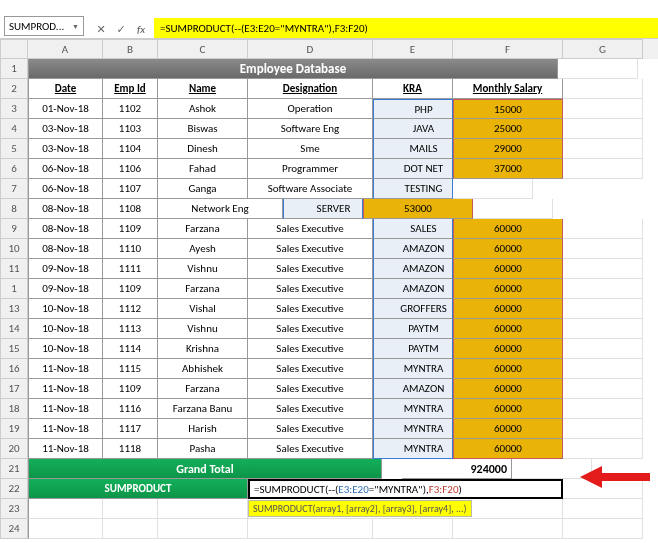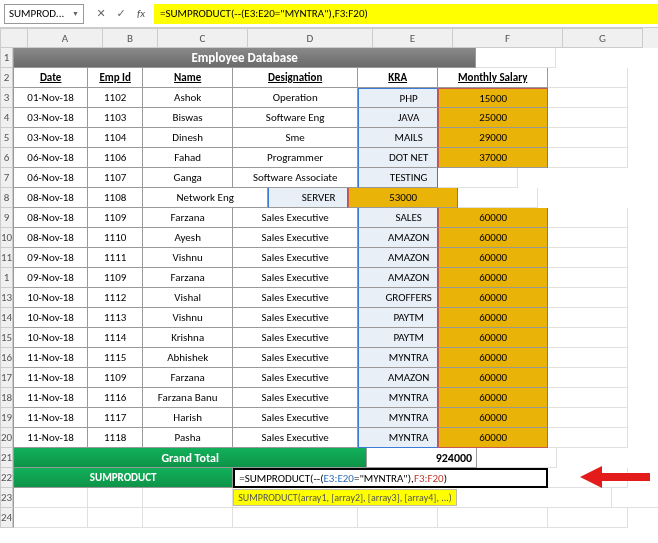--- a/index.html
+++ b/index.html
@@ -1,18 +1,18 @@
 <!DOCTYPE html>
 <html><head>
 <meta charset="utf-8">
 <style>
 * { box-sizing: border-box; margin: 0; padding: 0; }
 body { font-family: Calibri, Arial, sans-serif; font-size: 12px; background: #fff; width: 658px; height: 543px; overflow: hidden; position: relative; }
 
-.formula-bar { display: flex; align-items: center; height: 28px; border-bottom: 1px solid #ccc; background: #fff; }
+.formula-bar { display: flex; align-items: flex-end; height: 39px; border-bottom: 1px solid #ccc; background: #fff; }
 .name-box { width: 80px; height: 20px; border: 1px solid #999; margin: 2px 4px; padding: 1px 4px; font-size: 11px; display: flex; align-items: center; justify-content: space-between; }
 .name-box .dd { font-size: 7px; color: #666; }
 .fb-btns { display: flex; gap: 2px; padding: 0 4px; }
 .fb-btn { width: 18px; height: 18px; display: flex; align-items: center; justify-content: center; font-size: 11px; color: #666; }
 .fx { font-style: italic; font-size: 11px; color: #555; }
 .formula-input { flex: 1; height: 20px; padding: 1px 6px; font-size: 11px; background: #ffff00; display: flex; align-items: center; }
 
 .grid-wrap { position: relative; }
 .col-headers { display: flex; height: 20px; background: #f0f0f0; }
 .row-header-corner { width: 28px; border: 1px solid #ccc; background: #f0f0f0; }
@@ -35,21 +35,21 @@
 .sal-col { background: #eab308; }
 
 .sel-e { border-left: 1.5px solid #3a7cd6; border-right: 1.5px solid #3a7cd6; }
 .sel-e-top { border-top: 1.5px solid #3a7cd6; }
 .sel-e-bot { border-bottom: 1.5px solid #3a7cd6; }
 .sel-f { border-left: 1.5px solid #c55a5a; border-right: 1.5px solid #c55a5a; }
 .sel-f-top { border-top: 1.5px solid #c55a5a; }
 .sel-f-bot { border-bottom: 1.5px solid #c55a5a; }
 
 .total-row .cell { background: linear-gradient(#12b05a, #0d9448); color: #fff; font-weight: bold; font-size: 12px; }
-.total-val { background: #fff !important; color: #000 !important; font-weight: normal; justify-content: flex-end; }
+.total-val { background: #fff !important; color: #000 !important; font-weight: normal; justify-content: flex-end; margin-left: 20px; }
 
 .sumprod-row .lbl { background: linear-gradient(#12b05a, #0d9448); color: #fff; font-weight: bold; }
 .formula-cell { background: #fff; border: 2px solid #000; justify-content: flex-start; font-size: 11px; position: relative; }
 .fc-red { color: #c0392b; }
 .fc-blue { color: #2e6db5; }
 .tooltip { background: #ffff00; color: #555; font-size: 10px; padding: 1px 4px; border: 1px solid #bba; }
 
 .plain .cell { border-right: 1px solid #e0e0e0; border-bottom: 1px solid #e0e0e0; }
 
 .arrow { position: absolute; right: 8px; top: 468px; width: 70px; height: 18px; }
@@ -109,21 +109,21 @@
         <div class="row-h">19</div>
         <div class="row-h">20</div>
         <div class="row-h">21</div>
         <div class="row-h">22</div>
         <div class="row-h">23</div>
         <div class="row-h">24</div>
       </div>
     <div class="cells">
 
       <div class="row title-row">
-        <div class="cell thick-l" style="width:463px">Employee Database</div>
+        <div class="cell thick-l" style="width:530px">Employee Database</div>
         <div class="cell col-G" style="border-color:#e0e0e0;background:#fff"></div>
       </div>
 
       <div class="row header-row">
         <div class="cell col-A thick-l">Date</div>
         <div class="cell col-B">Emp Id</div>
         <div class="cell col-C">Name</div>
         <div class="cell col-D">Designation</div>
         <div class="cell col-E">KRA</div>
         <div class="cell col-F">Monthly Salary</div>
@@ -308,21 +308,21 @@
             <span class="fc-red">F3:F20</span>
             <span>)</span>
         </div>
         <div class="cell col-G" style="border-color:#e0e0e0"></div>
       </div>
 
       <div class="row plain">
         <div class="cell col-A thick-l"></div>
         <div class="cell col-B"></div>
         <div class="cell col-C"></div>
-        <div class="cell left" style="width:379px;padding:0">
+        <div class="cell left" style="width:315px;padding:0">
           <span class="tooltip">SUMPRODUCT(array1, [array2], [array3], [array4], ...)</span>
         </div>
         <div class="cell col-G"></div>
       </div>
 
       <div class="row plain">
         <div class="cell col-A thick-l"></div>
         <div class="cell col-B"></div>
         <div class="cell col-C"></div>
         <div class="cell col-D"></div>

